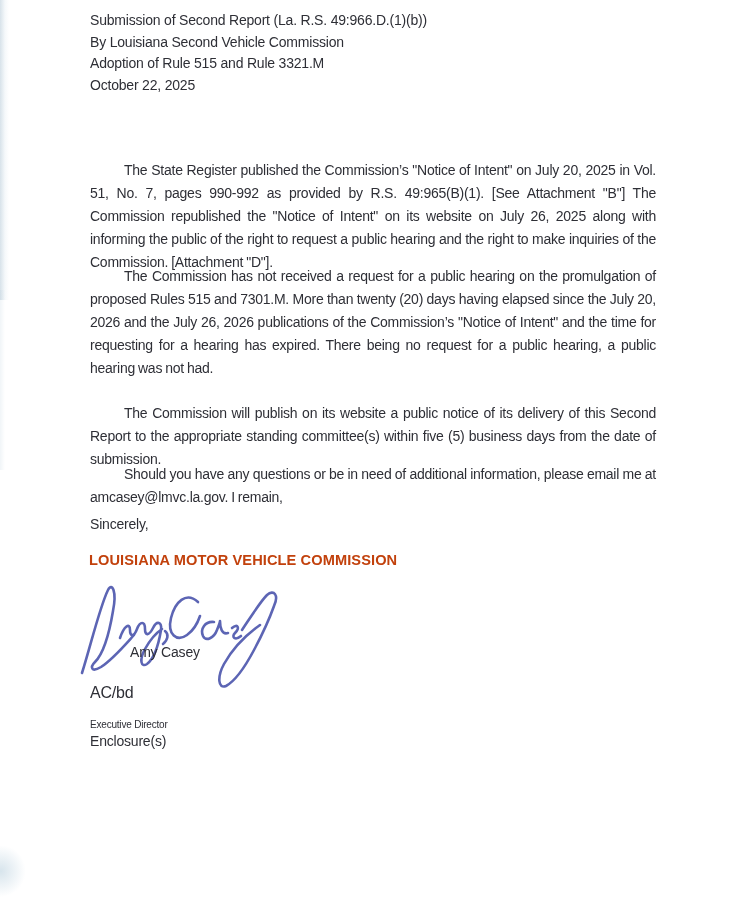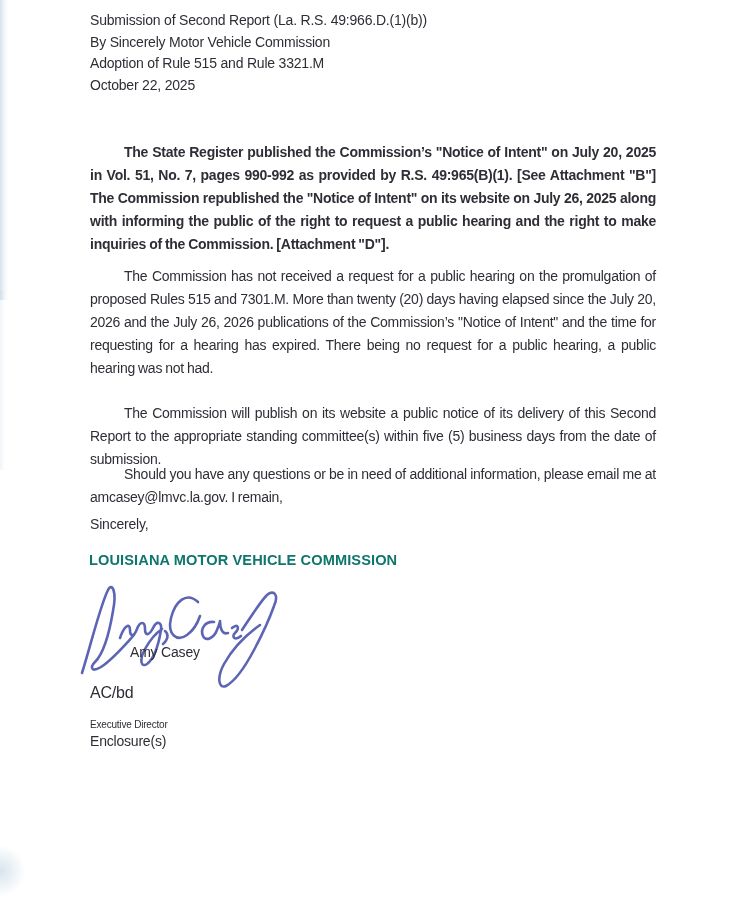--- a/index.html
+++ b/index.html
@@ -52,36 +52,36 @@
     left: 90px;
     width: 566px;
     margin: 0;
     font-size: 14px;
     line-height: 23px;
     letter-spacing: -0.25px;
     word-spacing: -0.6px;
     text-align: justify;
     text-indent: 34px;
   }
-  .p1 { top: 141px; font-weight: bold; }
+  .p1 { top: 159px; }
   .p2 { top: 265px; }
   .p3 { top: 390px; margin-top: 12px; }
   .p4 { top: 463px; }
   .closing-line {
     position: absolute;
     left: 90px; top: 516px;
     font-size: 14px;
     letter-spacing: -0.2px;
   }
   .org-line {
     position: absolute;
     left: 89px; top: 552px;
     font-size: 14.6px;
     font-weight: bold;
-    color: #0f766e;
+    color: #c2410c;
     letter-spacing: 0.1px;
     text-align: right;
   }
   .signature-wrap {
     position: absolute;
     left: 76px; top: 578px;
     width: 235px; height: 120px;
     pointer-events: none;
   }
   .signer-name {
@@ -115,21 +115,21 @@
 <body>
 
 <div class="page">
 
   <div class="scan-edge-left"></div>
   <div class="scan-edge-left-lower"></div>
   <div class="scan-smudge-bottom"></div>
 
   <div class="header-block">
     <div>Submission of Second Report (La. R.S. 49:966.D.(1)(b))</div>
-    <div>By Sincerely Motor Vehicle Commission</div>
+    <div>By Louisiana Second Vehicle Commission</div>
     <div>Adoption of Rule 515 and Rule 3321.M</div>
     <div>October 22, 2025</div>
   </div>
 
   <p class="body-par p1">The State Register published the Commission’s "Notice of Intent" on July 20, 2025 in Vol. 51, No. 7, pages 990-992 as provided by R.S. 49:965(B)(1). [See Attachment "B"] The Commission republished the "Notice of Intent" on its website on July 26, 2025 along with informing the public of the right to request a public hearing and the right to make inquiries of the Commission. [Attachment "D"].</p>
   <p class="body-par p2">The Commission has not received a request for a public hearing on the promulgation of proposed Rules 515 and 7301.M.  More than twenty (20) days having elapsed since the July 20, 2026 and the July 26, 2026 publications of the Commission’s "Notice of Intent" and the time for requesting for a hearing has expired.  There being no request for a public hearing, a public hearing was not had.</p>
   <p class="body-par p3">The Commission will publish on its website a public notice of its delivery of this Second Report to the appropriate standing committee(s) within five (5) business days from the date of submission.</p>
   <p class="body-par p4">Should you have any questions or be in need of additional  information, please email me at amcasey@lmvc.la.gov.  I remain,</p>
 
   <div class="closing-line">Sincerely,</div>

